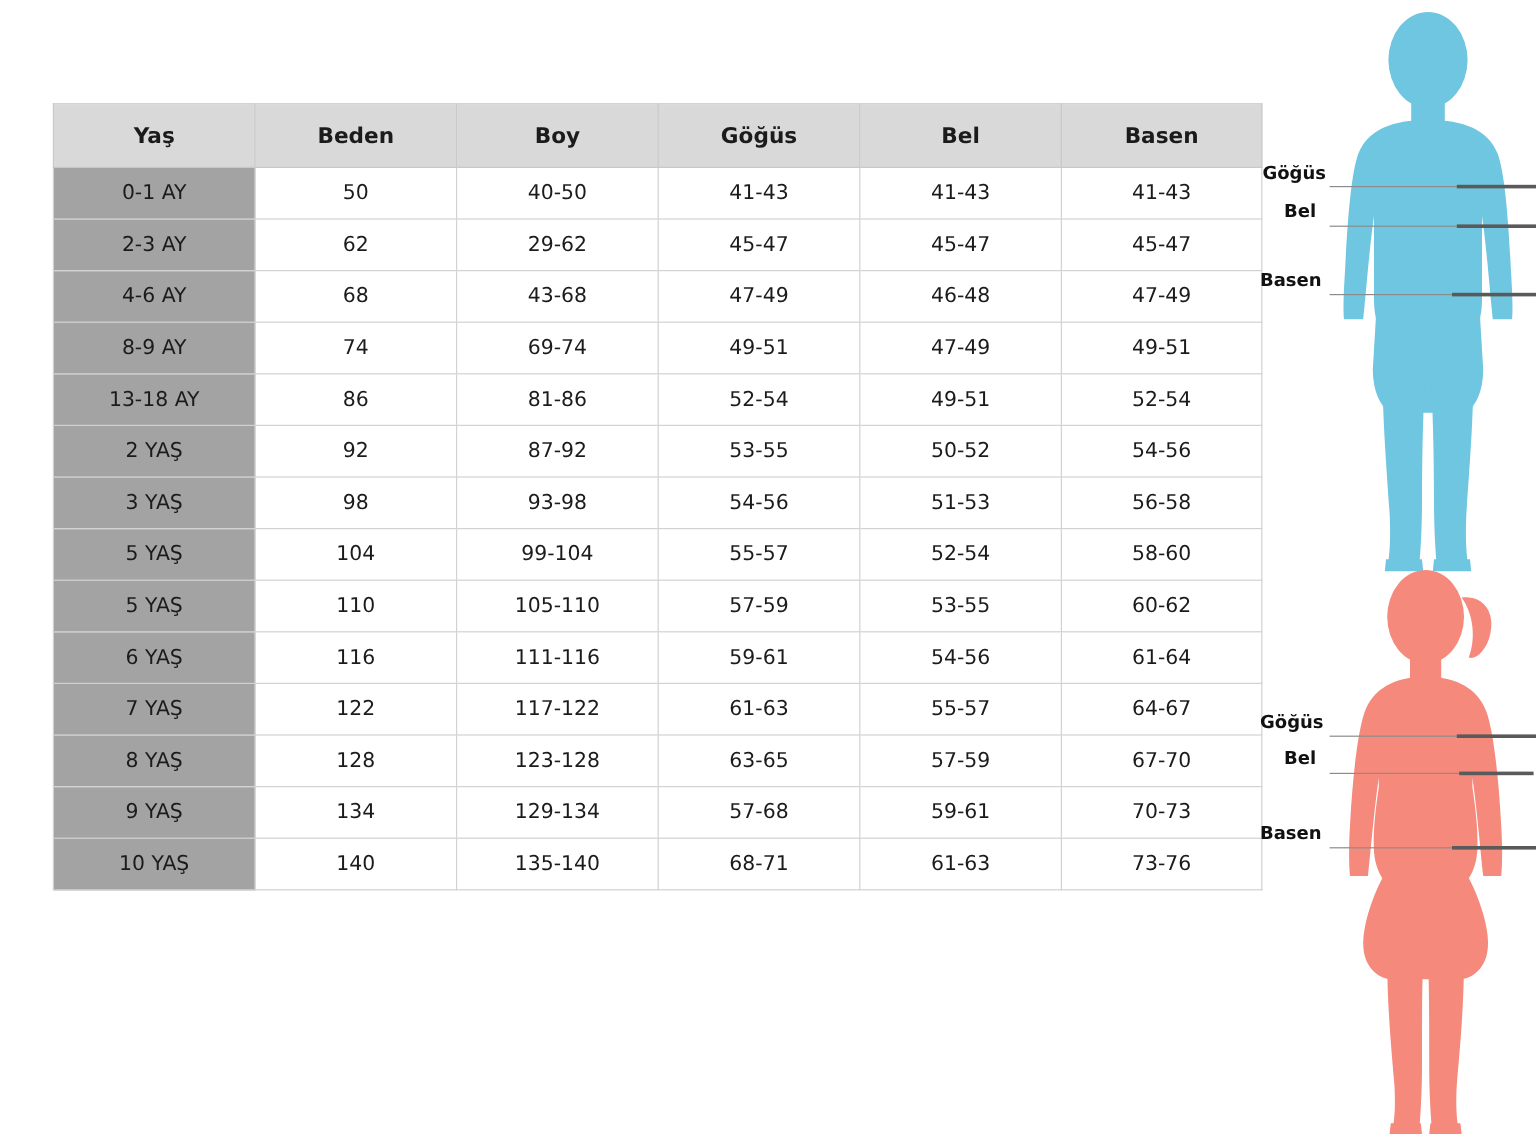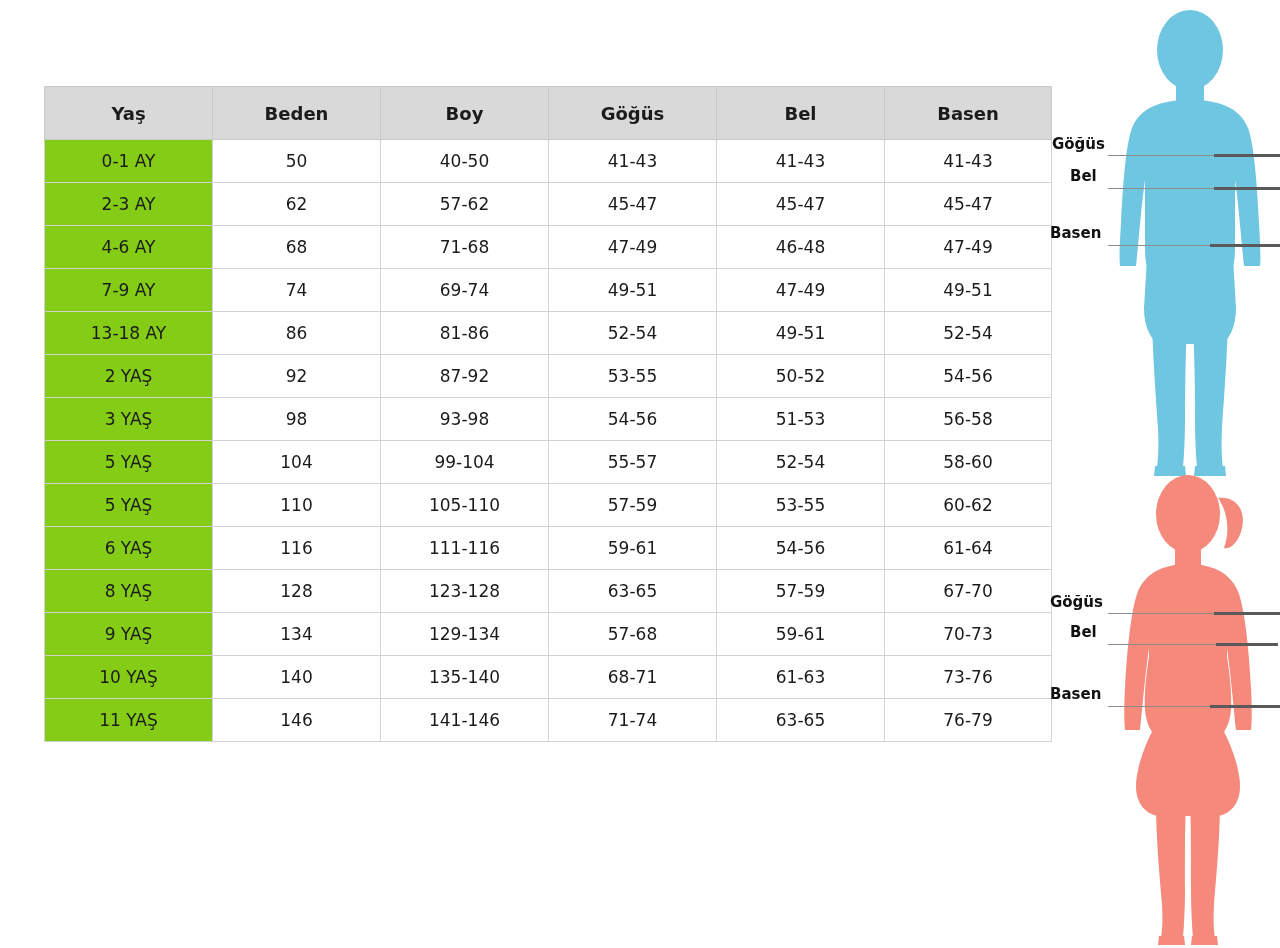--- a/index.html
+++ b/index.html
@@ -39,21 +39,21 @@
     font-weight: 400;
   }
   table.size-table thead th {
     background: #d9d9d9;
     font-weight: bold;
     font-size: 18px;
     height: 52px;
     border: 1px solid #c9c9c9;
   }
   table.size-table tbody td.col-age {
-    background: #84cc16;
+    background: #a3a3a3;
     width: 168px;
   }
   table.size-table tbody td {
     background: #ffffff;
   }
   table.size-table col.c0 { width: 168px; }
   table.size-table col.c1 { width: 168px; }
   table.size-table col.c2 { width: 168px; }
   table.size-table col.c3 { width: 168px; }
   table.size-table col.c4 { width: 168px; }
@@ -133,35 +133,35 @@
           <td class="col-age">0-1 AY</td>
           <td>50</td>
           <td>40-50</td>
           <td>41-43</td>
           <td>41-43</td>
           <td>41-43</td>
         </tr>
       <tr>
           <td class="col-age">2-3 AY</td>
           <td>62</td>
-          <td>57-62</td>
+          <td>29-62</td>
           <td>45-47</td>
           <td>45-47</td>
           <td>45-47</td>
         </tr>
       <tr>
           <td class="col-age">4-6 AY</td>
           <td>68</td>
-          <td>71-68</td>
+          <td>43-68</td>
           <td>47-49</td>
           <td>46-48</td>
           <td>47-49</td>
         </tr>
       <tr>
-          <td class="col-age">7-9 AY</td>
+          <td class="col-age">8-9 AY</td>
           <td>74</td>
           <td>69-74</td>
           <td>49-51</td>
           <td>47-49</td>
           <td>49-51</td>
         </tr>
       <tr>
           <td class="col-age">13-18 AY</td>
           <td>86</td>
           <td>81-86</td>
@@ -203,20 +203,28 @@
         </tr>
       <tr>
           <td class="col-age">6 YAŞ</td>
           <td>116</td>
           <td>111-116</td>
           <td>59-61</td>
           <td>54-56</td>
           <td>61-64</td>
         </tr>
       <tr>
+          <td class="col-age">7 YAŞ</td>
+          <td>122</td>
+          <td>117-122</td>
+          <td>61-63</td>
+          <td>55-57</td>
+          <td>64-67</td>
+        </tr>
+      <tr>
           <td class="col-age">8 YAŞ</td>
           <td>128</td>
           <td>123-128</td>
           <td>63-65</td>
           <td>57-59</td>
           <td>67-70</td>
         </tr>
       <tr>
           <td class="col-age">9 YAŞ</td>
           <td>134</td>
@@ -225,28 +233,20 @@
           <td>59-61</td>
           <td>70-73</td>
         </tr>
       <tr>
           <td class="col-age">10 YAŞ</td>
           <td>140</td>
           <td>135-140</td>
           <td>68-71</td>
           <td>61-63</td>
           <td>73-76</td>
-        </tr>
-      <tr>
-          <td class="col-age">11 YAŞ</td>
-          <td>146</td>
-          <td>141-146</td>
-          <td>71-74</td>
-          <td>63-65</td>
-          <td>76-79</td>
         </tr>
     </tbody>
   </table>
 </div>
 
 <div class="figure-area">
 
   <div class="figure" id="boy-figure">
     <svg class="fig-svg" width="180" height="470" viewBox="0 0 180 470">
 

